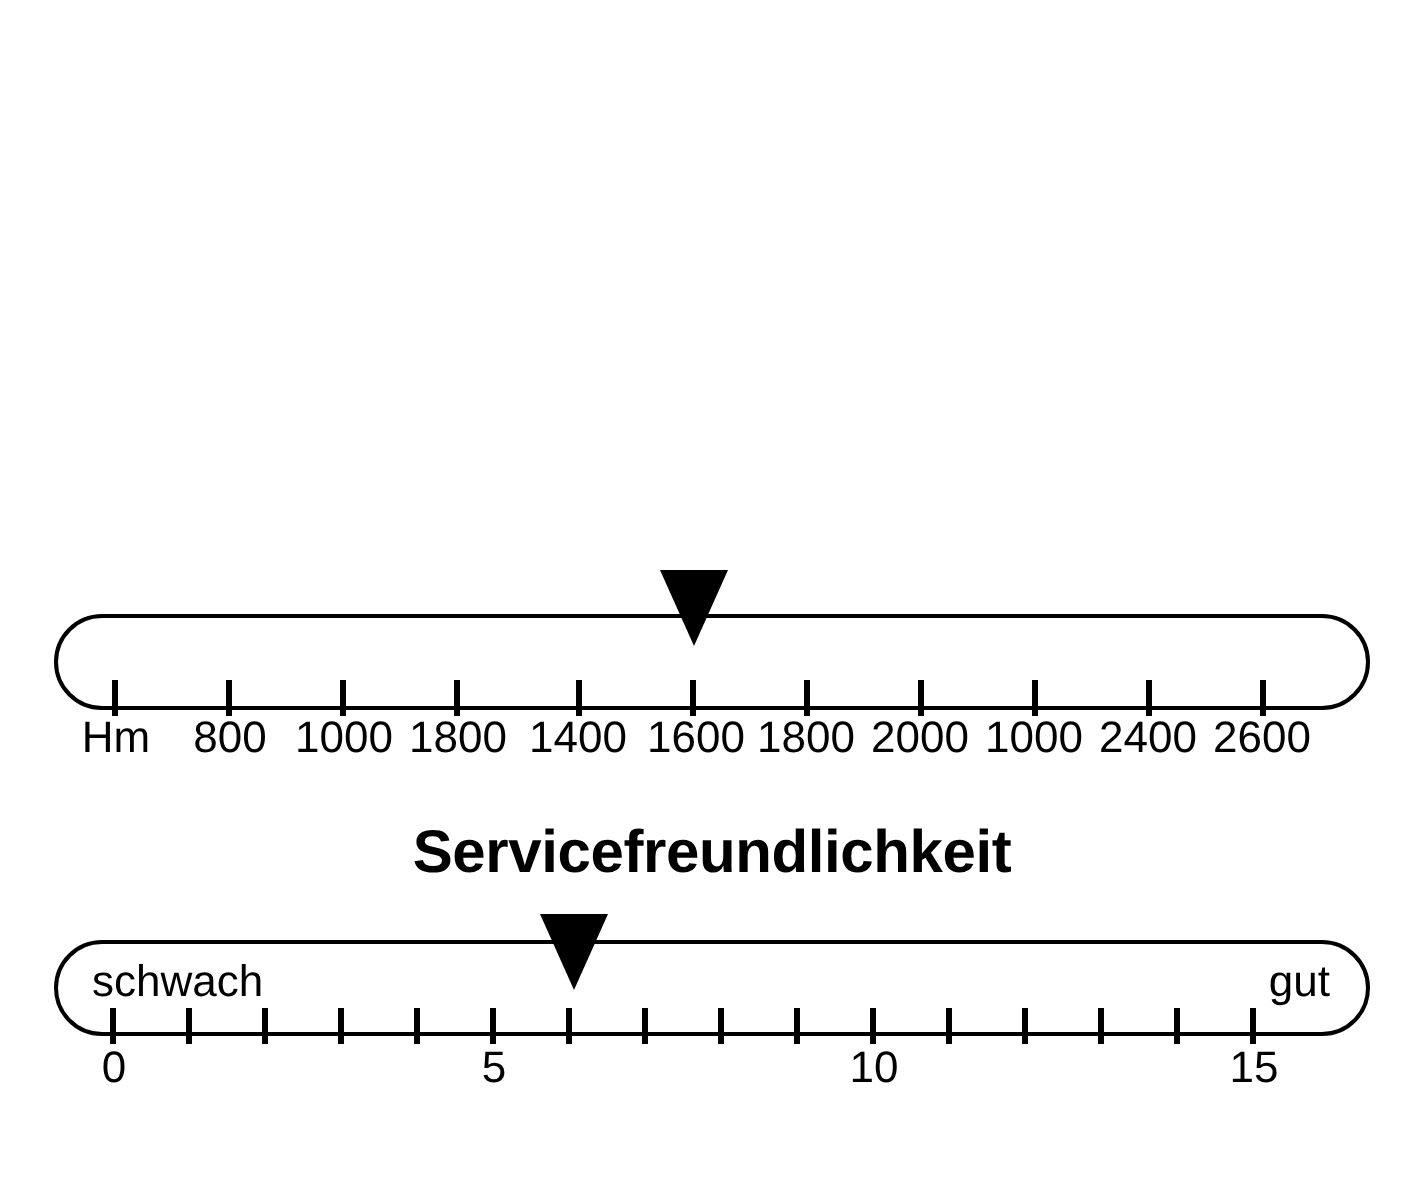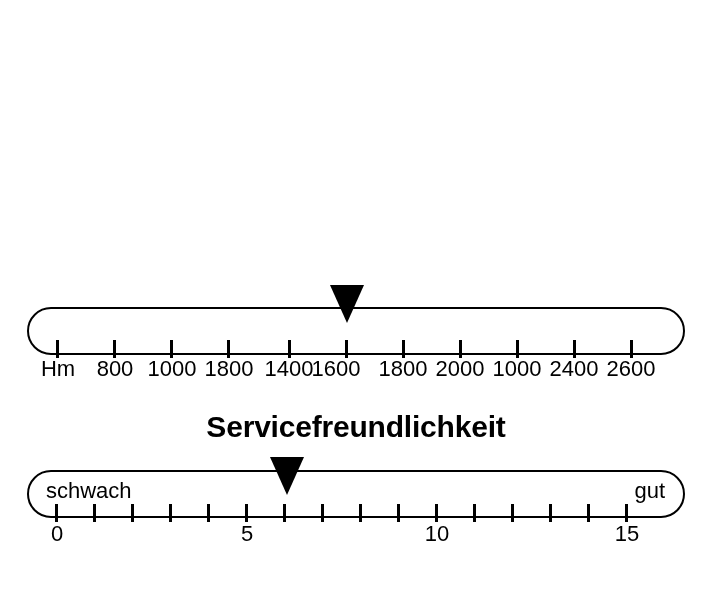--- a/index.html
+++ b/index.html
@@ -123,21 +123,21 @@
       <div class="tick" style="left:573px; top:140px; height:18px;"></div>
       <div class="tick" style="left:630px; top:140px; height:18px;"></div>
     </div>
 
     <div>
       <div class="tick-label" style="left:58px;  top:158px;">Hm</div>
       <div class="tick-label" style="left:115px; top:158px;">800</div>
       <div class="tick-label" style="left:172px; top:158px;">1000</div>
       <div class="tick-label" style="left:229px; top:158px;">1800</div>
       <div class="tick-label" style="left:289px; top:158px;">1400</div>
-      <div class="tick-label" style="left:336px; top:158px;">1600</div>
+      <div class="tick-label" style="left:348px; top:158px;">1600</div>
       <div class="tick-label" style="left:403px; top:158px;">1800</div>
       <div class="tick-label" style="left:460px; top:158px;">2000</div>
       <div class="tick-label" style="left:517px; top:158px;">1000</div>
       <div class="tick-label" style="left:574px; top:158px;">2400</div>
       <div class="tick-label" style="left:631px; top:158px;text-align:center;">2600</div>
     </div>
   </div>
 
   <div class="rating-block" style="top:400px;height:199px;">
 

